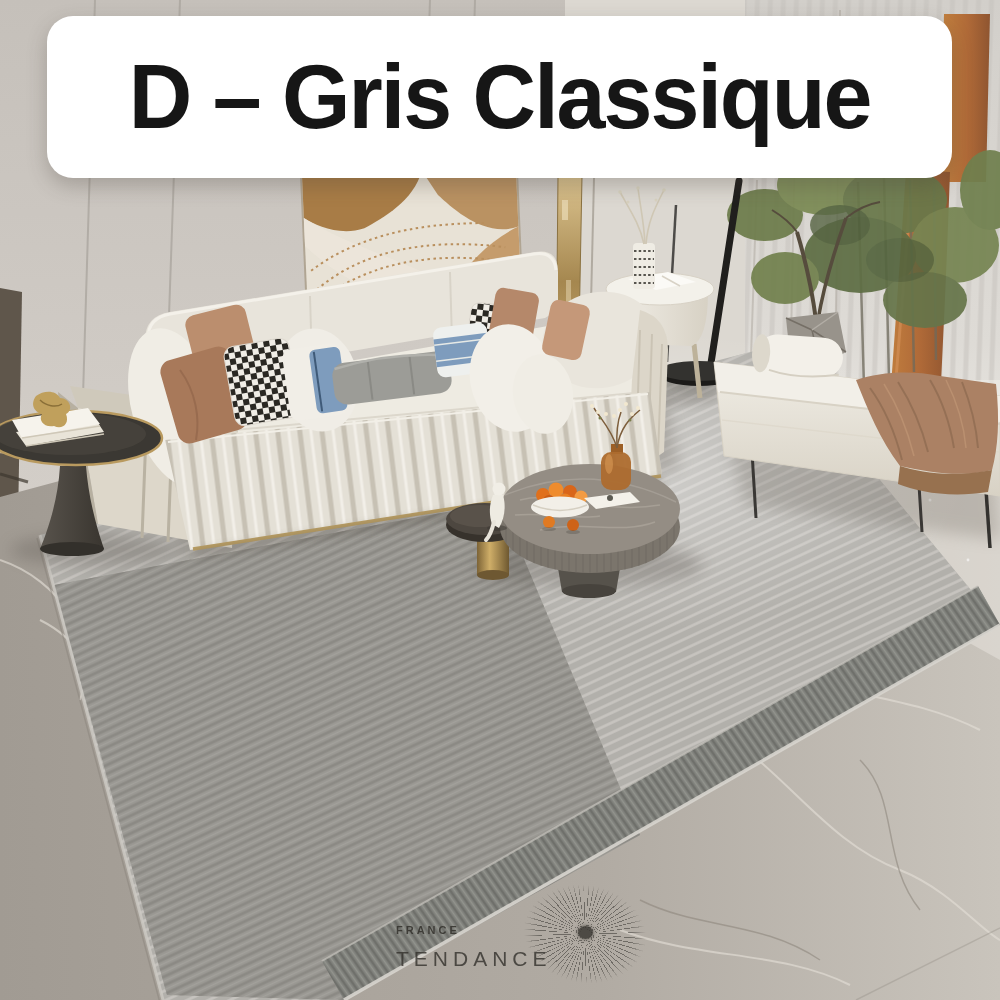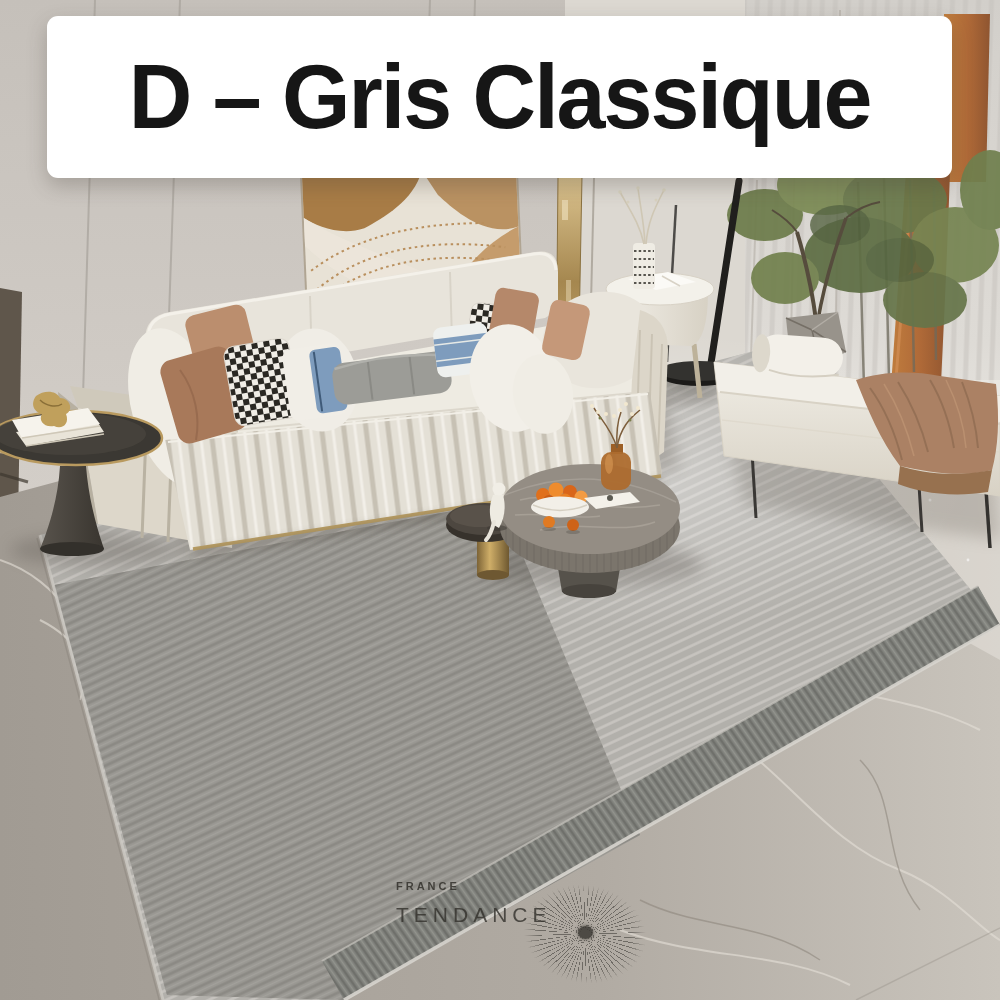--- a/index.html
+++ b/index.html
@@ -1,26 +1,26 @@
 <!DOCTYPE html>
 <html><head>
 <meta charset="utf-8">
 <style>
   html,body{margin:0;padding:0;background:#888;}
   .stage{position:relative;width:1000px;height:1000px;overflow:hidden;
          font-family:"Liberation Sans",sans-serif;background:#cbc6c0;}
   .stage svg{position:absolute;left:0;top:0;}
   
   .banner{position:absolute;left:47px;top:16px;width:905px;height:162px;
-          background:#ffffff;border-radius:11px;display:flex;align-items:center;
+          background:#ffffff;border-radius:26px;display:flex;align-items:center;
           justify-content:center;box-shadow:0 8px 20px rgba(70,62,54,.28);z-index:5;}
   .banner-label{font-weight:bold;font-size:88px;letter-spacing:-2px;color:#161616;
           white-space:nowrap;transform:scaleY(1.04);}
   
-  .watermark{position:absolute;left:396px;top:880px;z-index:4;color:#33312c;}
+  .watermark{position:absolute;left:396px;top:924px;z-index:4;color:#33312c;}
   .wm-top{font-size:11px;letter-spacing:3px;opacity:.85;font-weight:bold;}
   .wm-bottom{font-size:21px;letter-spacing:5px;opacity:.8;margin-top:11px;}
   .starburst{position:absolute;left:521px;top:883px;width:128px;height:102px;z-index:4;
      border-radius:50%;transform:rotate(10deg);opacity:.8;
      background:repeating-conic-gradient(rgba(48,46,42,.65) 0deg 1.1deg, rgba(0,0,0,0) 1.1deg 6deg);
      -webkit-mask:radial-gradient(closest-side, rgba(0,0,0,0) 0 6%, #000 11% 72%, rgba(0,0,0,0) 96%);
      mask:radial-gradient(closest-side, rgba(0,0,0,0) 0 6%, #000 11% 72%, rgba(0,0,0,0) 96%);}
   .starburst-core{position:absolute;left:578px;top:926px;width:15px;height:13px;z-index:4;
      border-radius:50%;background:rgba(52,50,45,.8);box-shadow:0 0 4px rgba(52,50,45,.8);}
 </style>

